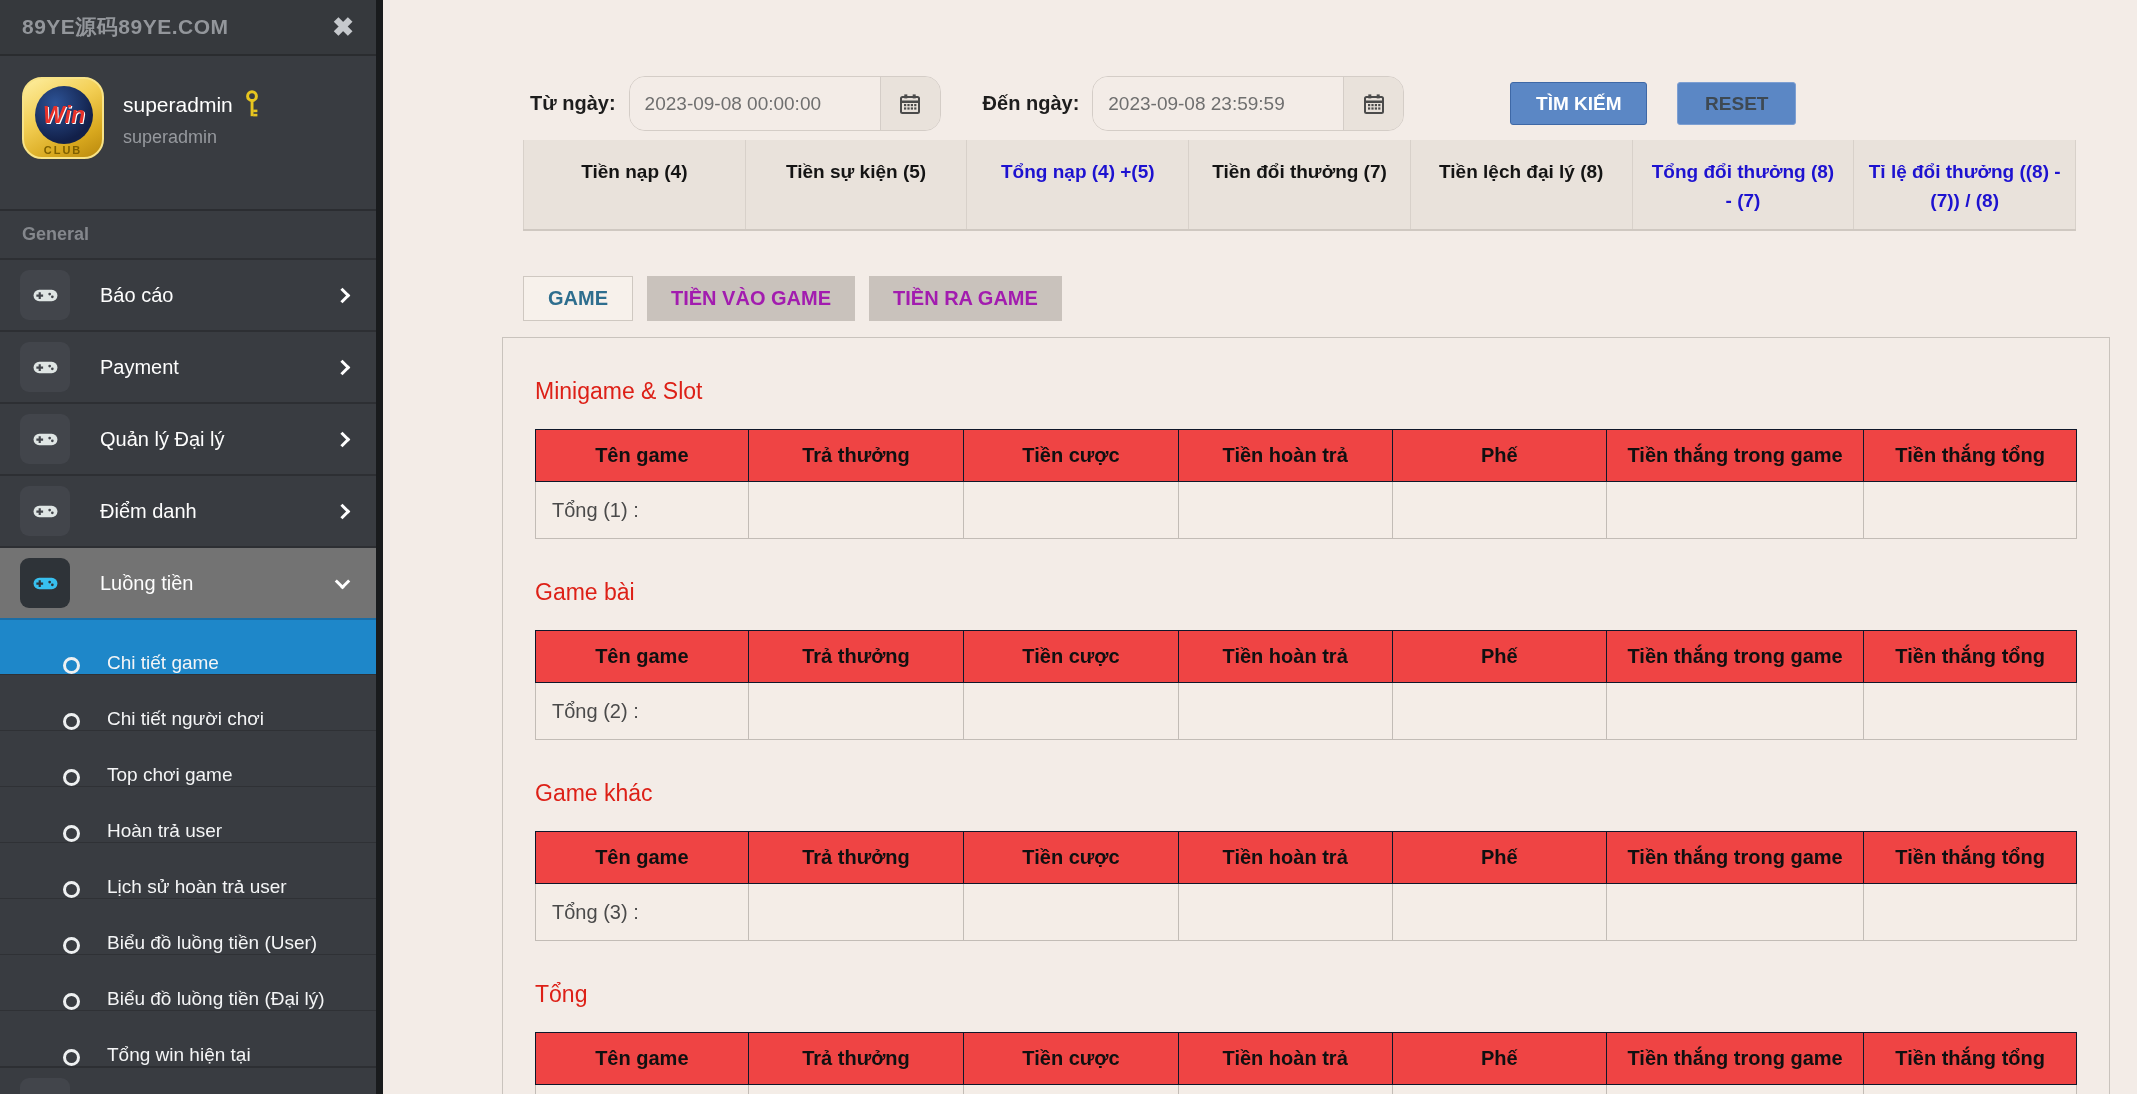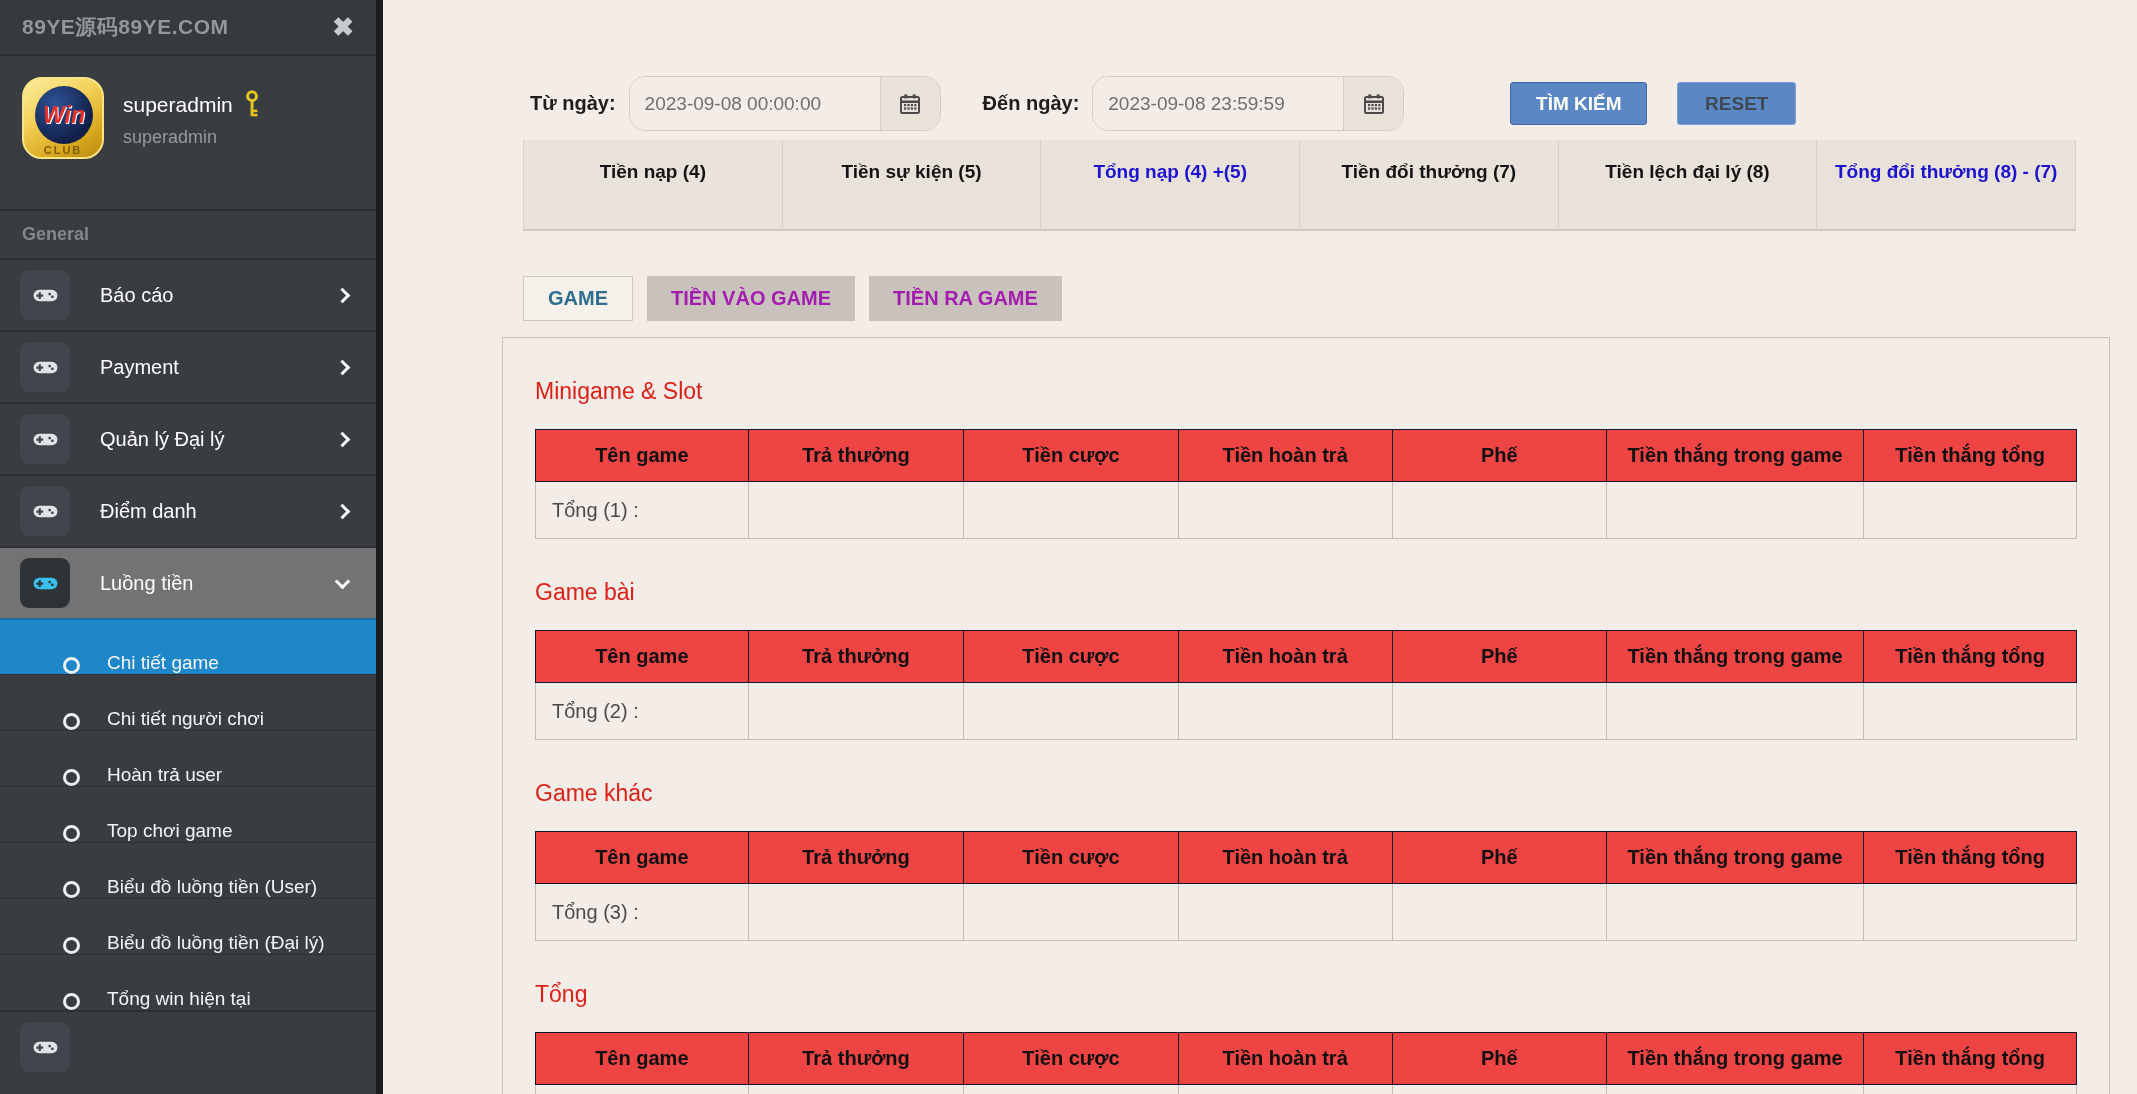--- a/index.html
+++ b/index.html
@@ -192,25 +192,29 @@
     <div class="sitem active">
       <span class="circle"></span>
       <span class="slabel">Chi tiết game</span>
     </div>
     <div class="sitem">
       <span class="circle"></span>
       <span class="slabel">Chi tiết người chơi</span>
     </div>
     <div class="sitem">
       <span class="circle"></span>
+      <span class="slabel">Top chơi game</span>
+    </div>
+    <div class="sitem">
+      <span class="circle"></span>
       <span class="slabel">Hoàn trả user</span>
     </div>
     <div class="sitem">
       <span class="circle"></span>
-      <span class="slabel">Top chơi game</span>
+      <span class="slabel">Lịch sử hoàn trả user</span>
     </div>
     <div class="sitem">
       <span class="circle"></span>
       <span class="slabel">Biểu đồ luồng tiền (User)</span>
     </div>
     <div class="sitem">
       <span class="circle"></span>
       <span class="slabel">Biểu đồ luồng tiền (Đại lý)</span>
     </div>
     <div class="sitem">
@@ -286,20 +290,21 @@
     <button class="btn reset">RESET</button>
   </div>
 
   <div class="summary">
     <div class="scell"><span>Tiền nạp (4)</span></div>
     <div class="scell"><span>Tiền sự kiện (5)</span></div>
     <div class="scell blue"><span>Tổng nạp (4) +(5)</span></div>
     <div class="scell"><span>Tiền đổi thưởng (7)</span></div>
     <div class="scell"><span>Tiền lệch đại lý (8)</span></div>
     <div class="scell blue"><span>Tổng đổi thưởng (8) - (7)</span></div>
+    <div class="scell blue"><span>Tỉ lệ đổi thưởng ((8) - (7)) / (8)</span></div>
   </div>
 
   <div class="tabs">
     <div class="tab active">GAME</div>
     <div class="tab">TIỀN VÀO GAME</div>
     <div class="tab">TIỀN RA GAME</div>
   </div>
 
   <div class="panel">
 

